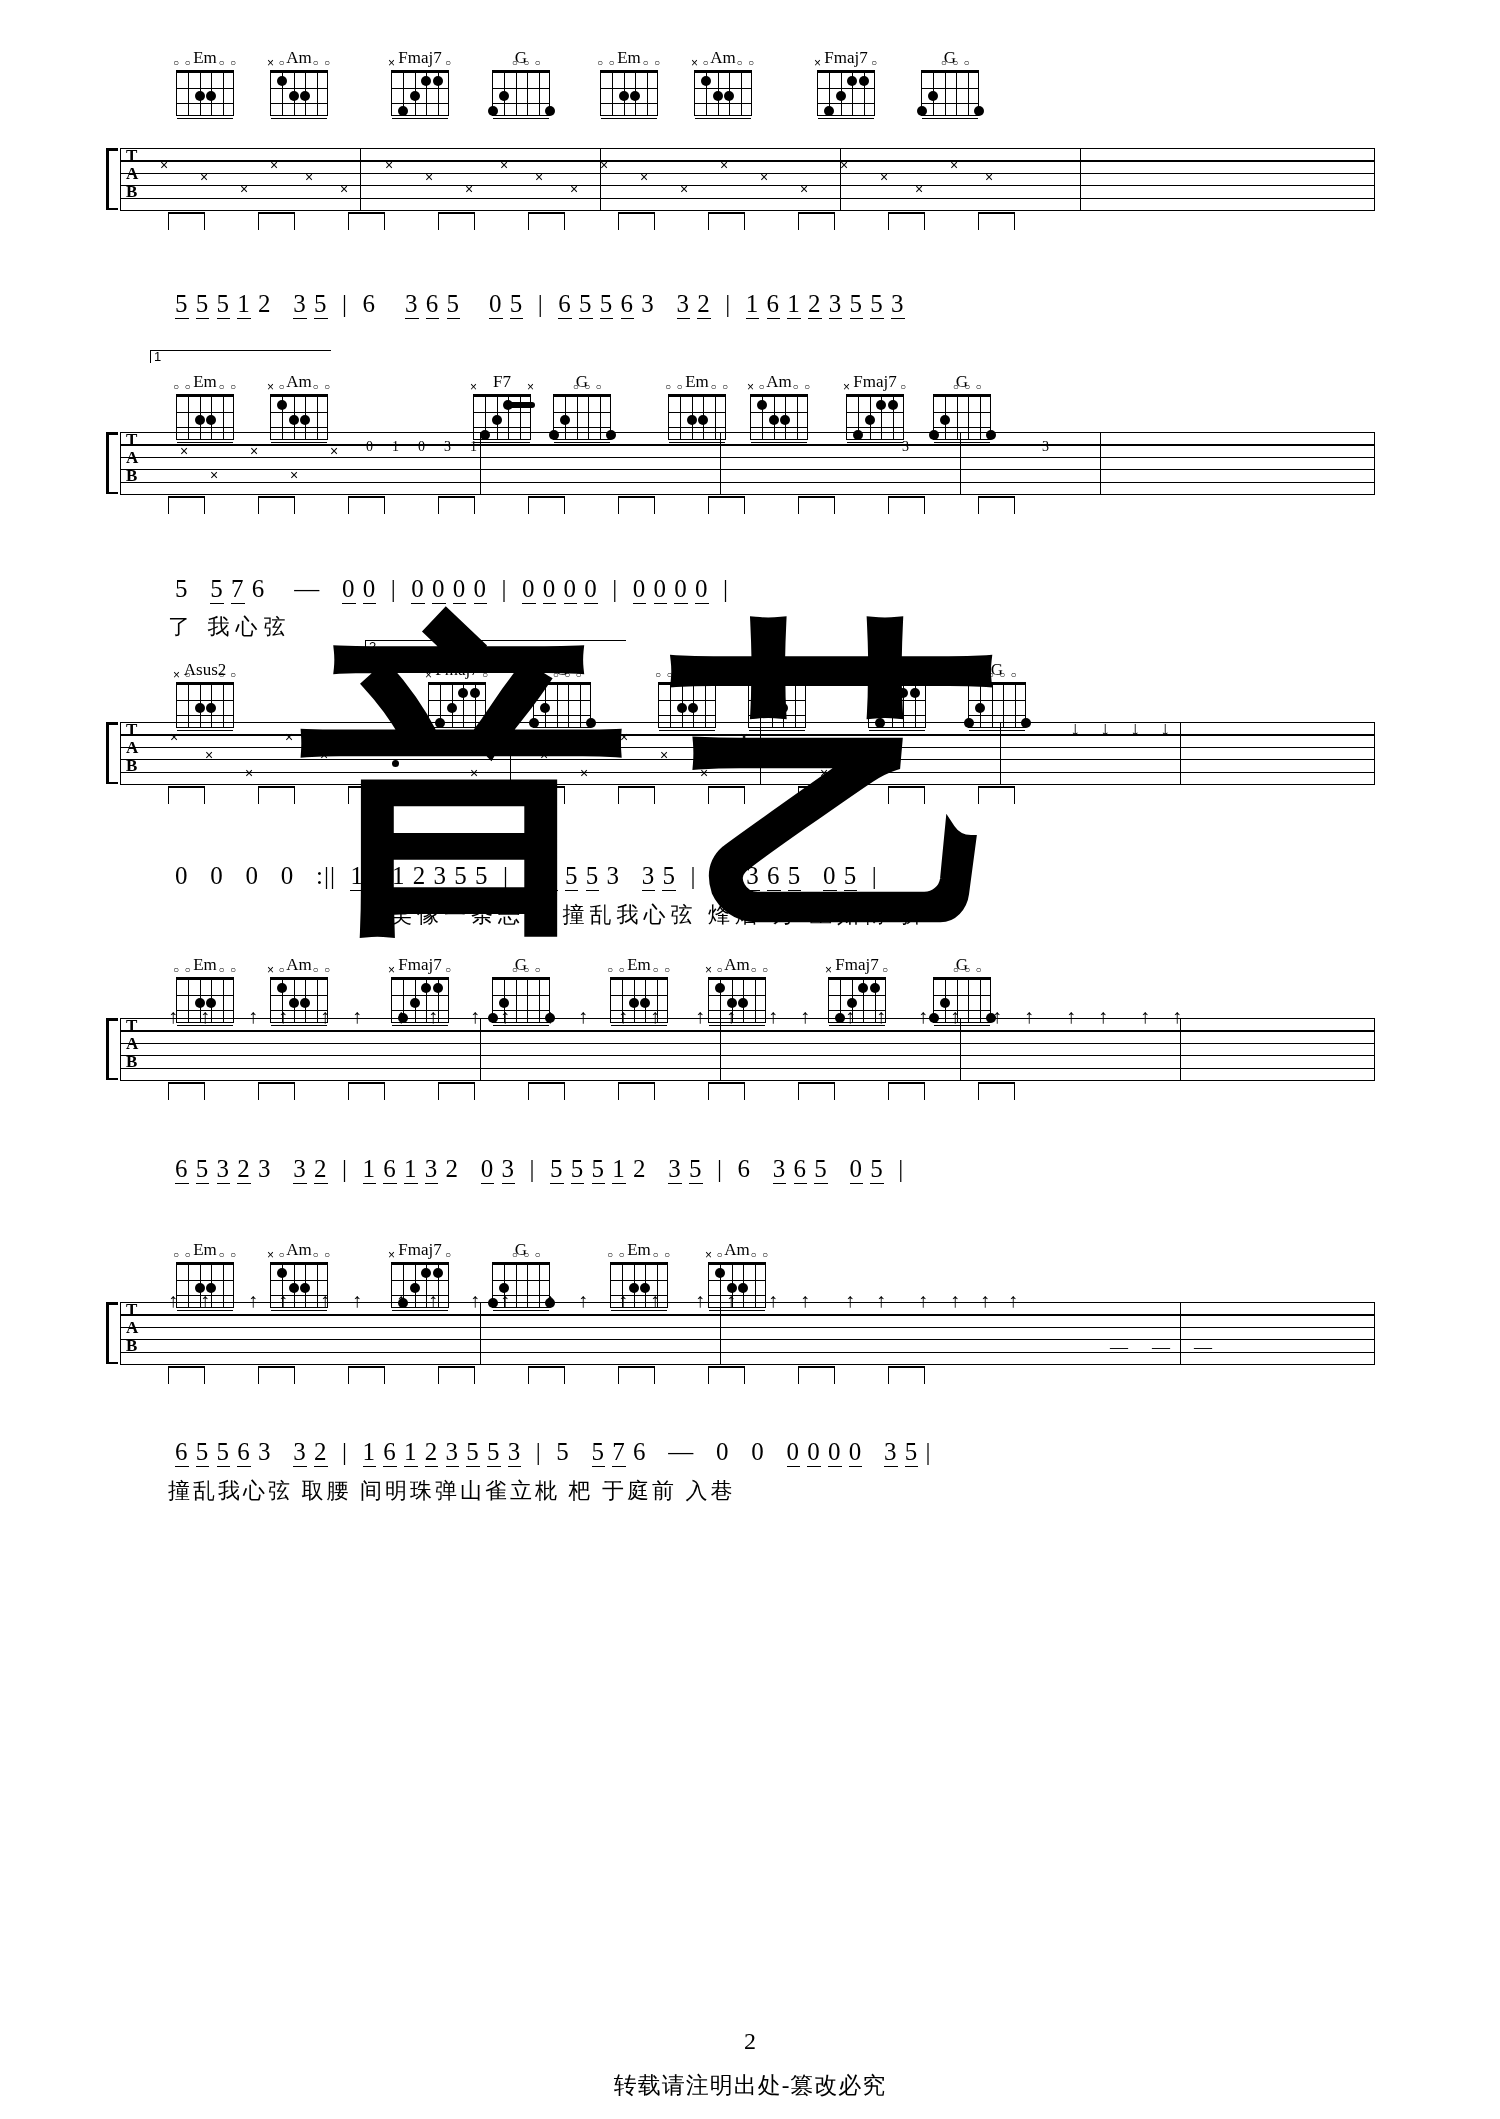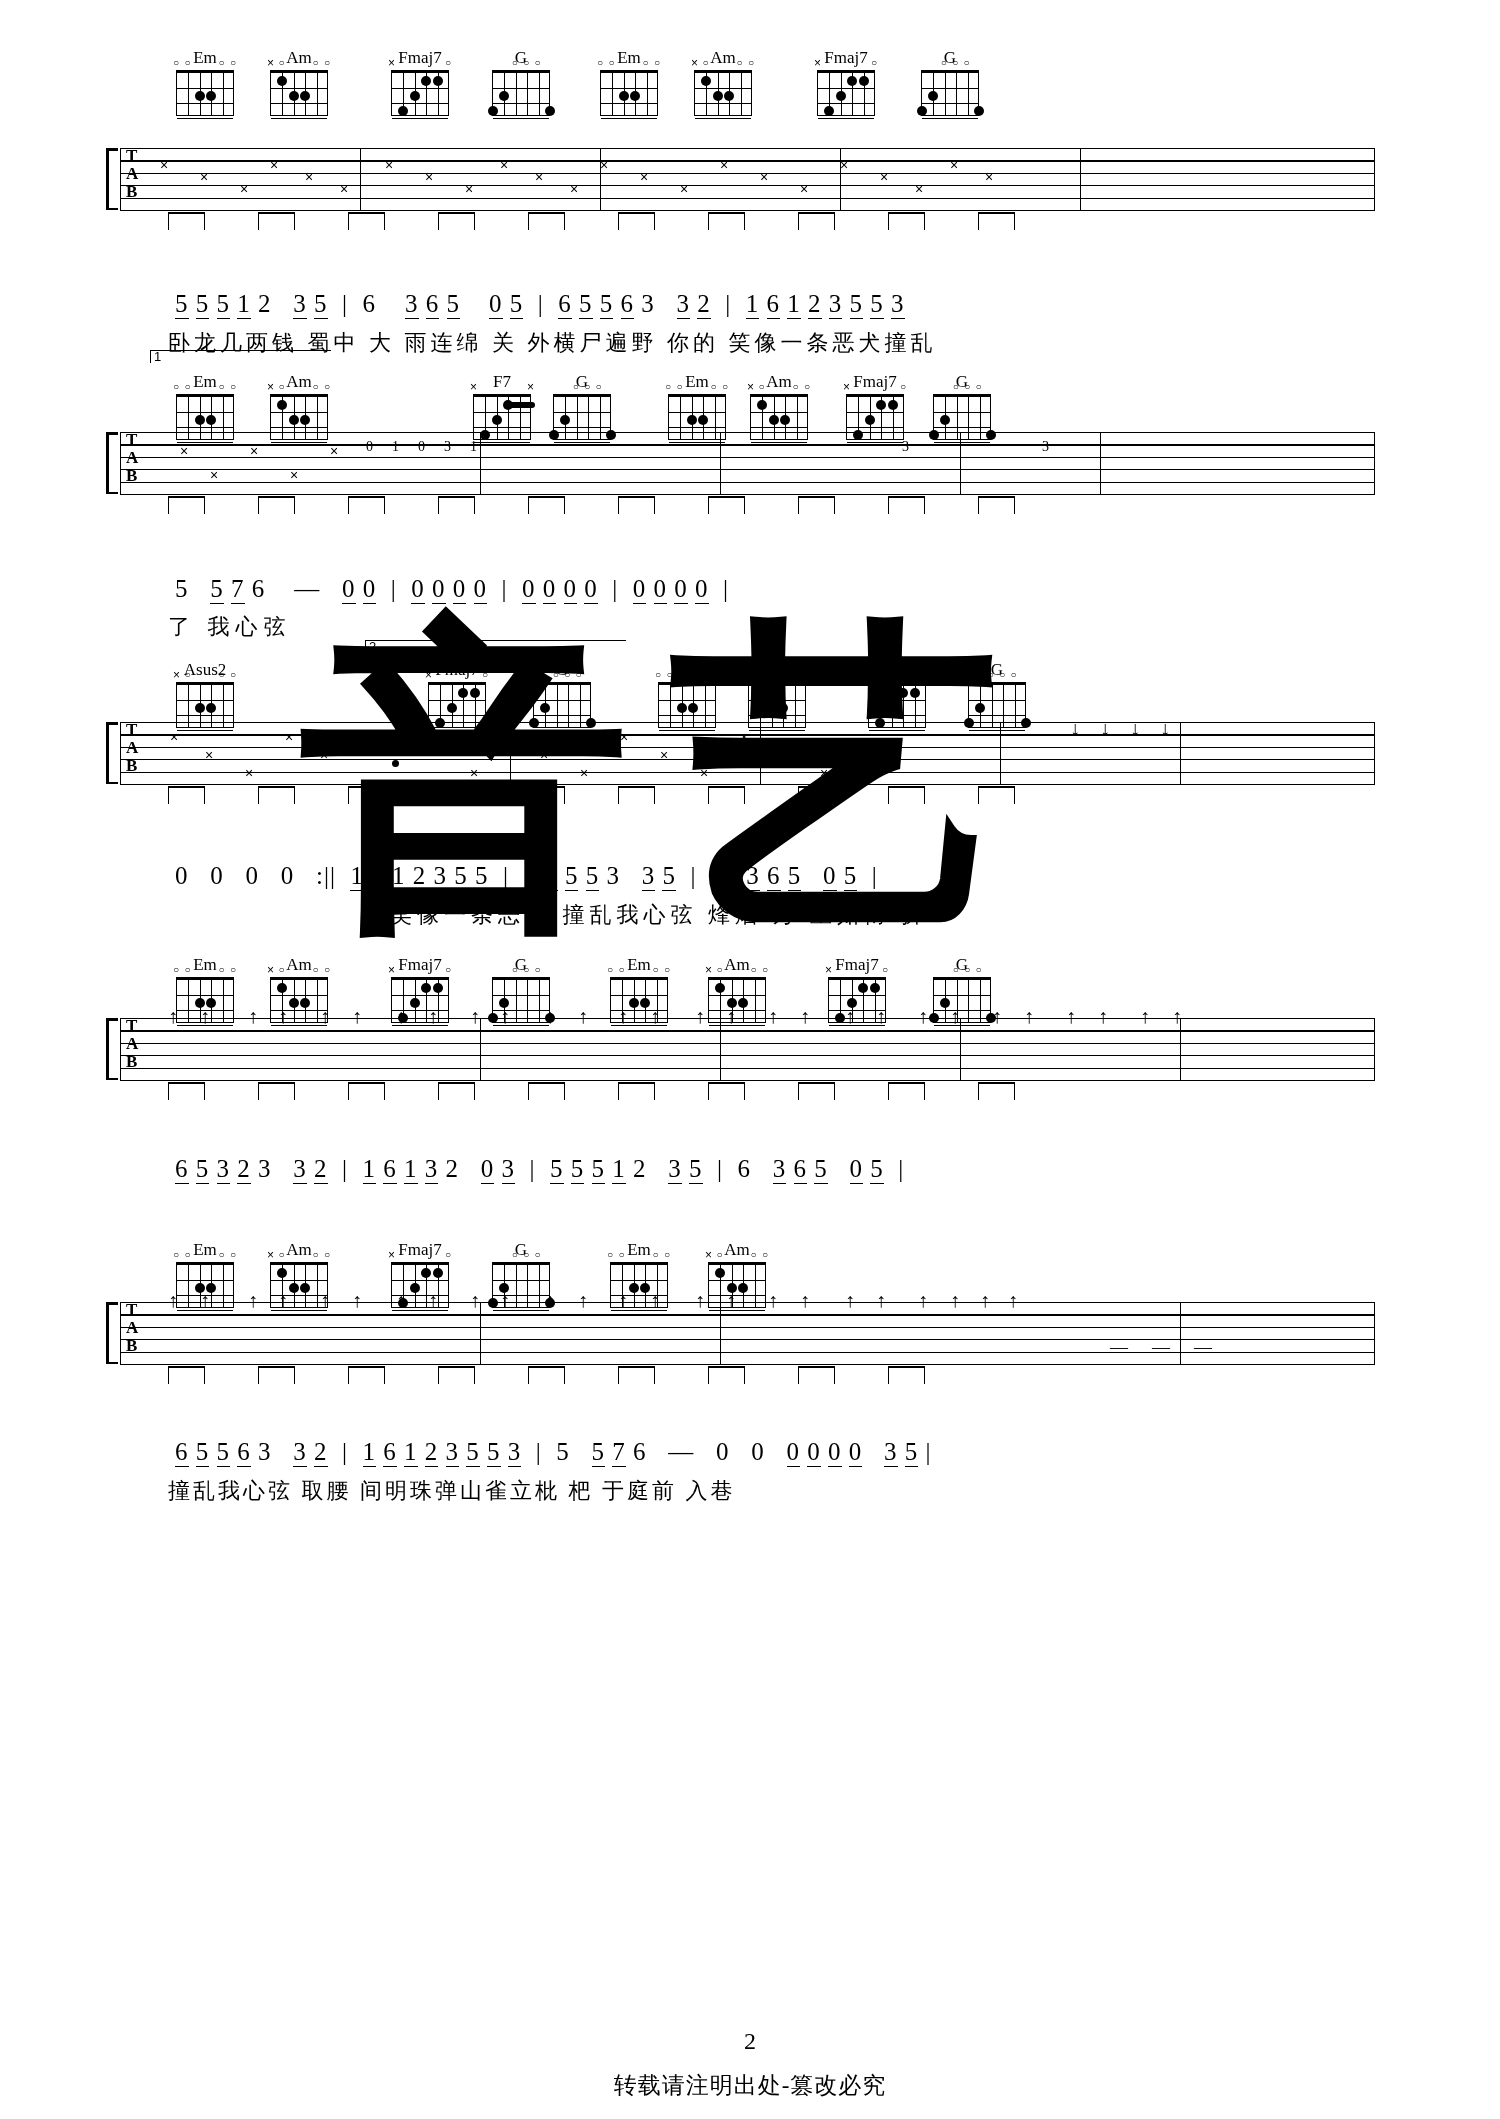--- a/index.html
+++ b/index.html
@@ -298,21 +298,20 @@
         <div class="beam" style="left: 0px; width: 37.4px;"></div>
         <div class="stem" style="left: 0px;"></div>
         <div class="stem" style="left: 36px;"></div>
       </div>
       <div class="rhy" style="left: 978px; top: 212px; width: 38px; height: 18px;">
         <div class="beam" style="left: 0px; width: 37.4px;"></div>
         <div class="stem" style="left: 0px;"></div>
         <div class="stem" style="left: 36px;"></div>
       </div>
       <div class="numrow" style="left: 175px; top: 290px;"><span class="ul">5</span> <span class="ul">5</span> <span class="ul">5</span> <span class="ul">1</span> 2 &nbsp;&nbsp;<span class="ul">3</span> <span class="ul">5</span> &nbsp;|&nbsp; 6 &nbsp;&nbsp; <span class="ul">3</span> <span class="ul">6</span> <span class="ul">5</span> &nbsp;&nbsp; <span class="ul">0</span> <span class="ul">5</span> &nbsp;|&nbsp; <span class="ul">6</span> <span class="ul">5</span> <span class="ul">5</span> <span class="ul">6</span> 3 &nbsp;&nbsp;<span class="ul">3</span> <span class="ul">2</span> &nbsp;|&nbsp; <span class="ul">1</span> <span class="ul">6</span> <span class="ul">1</span> <span class="ul">2</span> <span class="ul">3</span> <span class="ul">5</span> <span class="ul">5</span> <span class="ul">3</span></div>
-      <div class="lyrrow" style="left: 168px; top: 328px; letter-spacing: 4px;">卧龙几两钱 蜀中 大 雨连绵 关 外横尸遍野 你的 笑像一条恶犬撞乱</div>
       <div class="ending" style="left: 150px; top: 350px; width: 180px;">
         <span>1</span>
       </div>
       <div class="chord" style="left: 168px; top: 372px;">
         <div class="nm">Em</div>
         <div class="grid">
           <div class="v" style="left: 11.4px;"></div>
           <div class="v" style="left: 22.8px;"></div>
           <div class="v" style="left: 34.2px;"></div>
           <div class="v" style="left: 45.6px;"></div>

